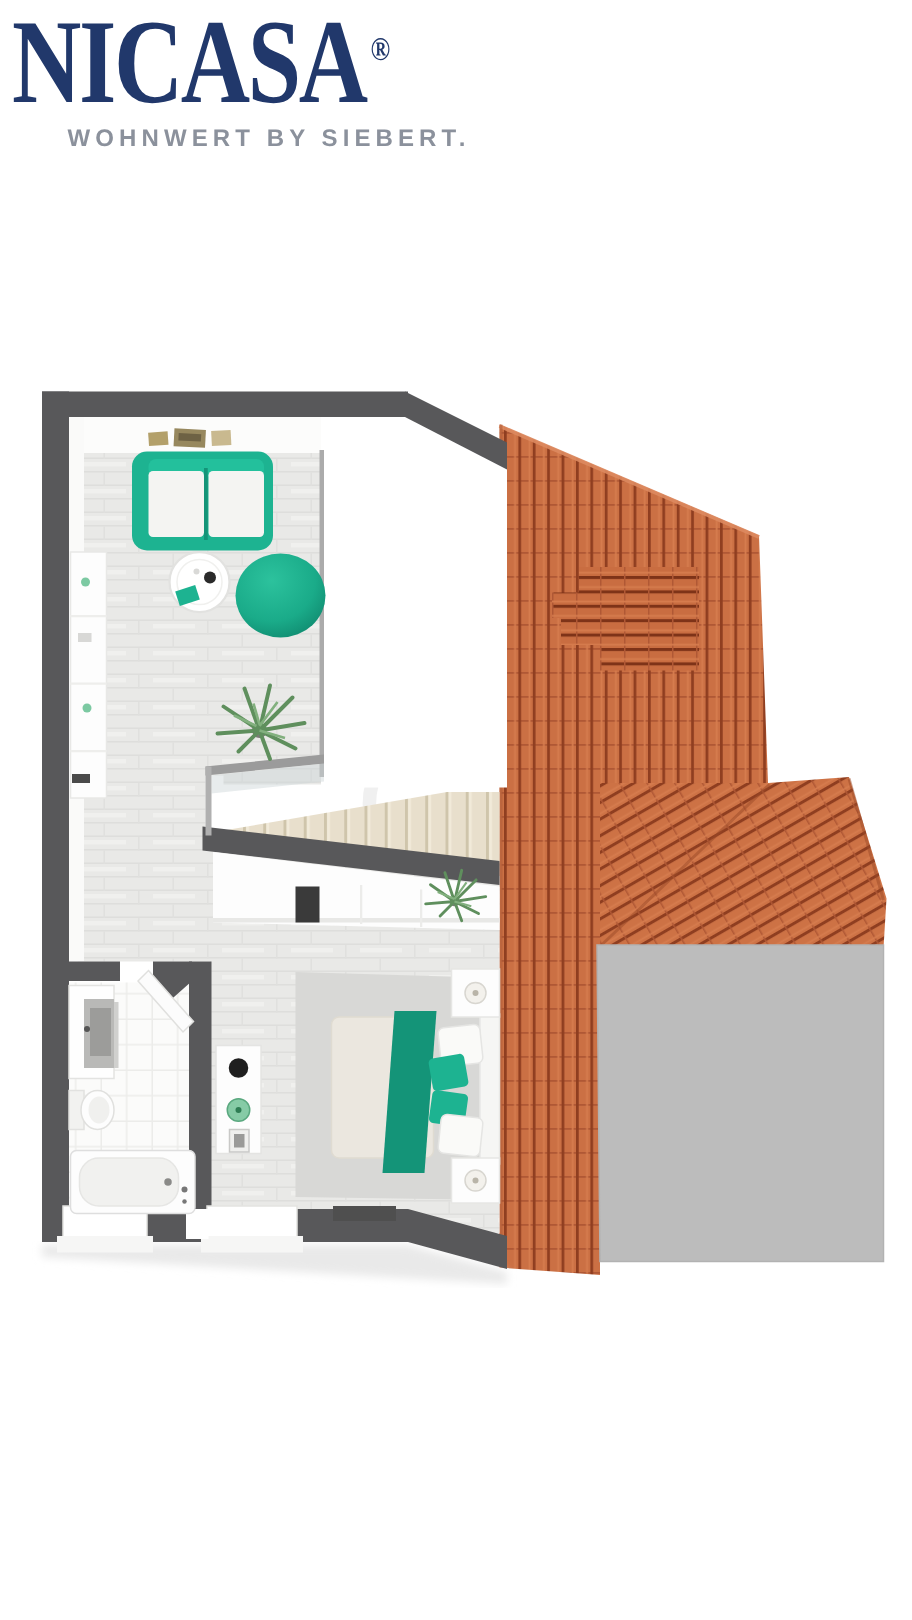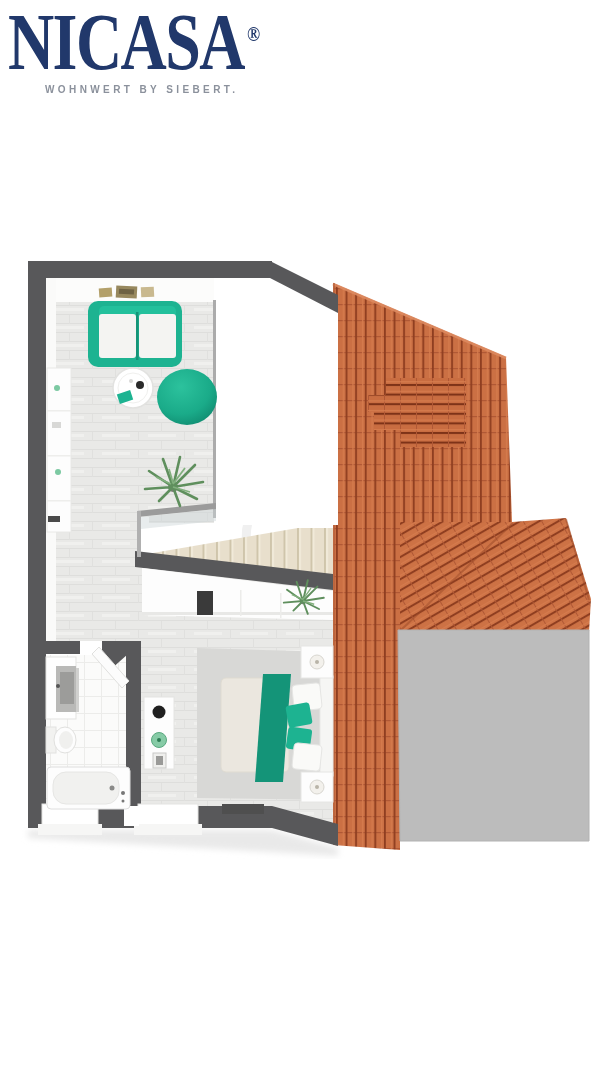--- a/index.html
+++ b/index.html
@@ -4,21 +4,21 @@
 <style>
   html,body{margin:0;padding:0;background:#ffffff;}
   .page{position:relative;width:608px;height:1080px;background:#ffffff;overflow:hidden;
         font-family:"Liberation Sans", sans-serif;text-align:center;}
   .brand{position:absolute;left:8px;top:2px;}
   .logo-row{white-space:nowrap;transform:scaleX(.8);transform-origin:0 0;}
   .logo-text{font-family:"Liberation Serif", serif;font-weight:700;font-size:80px;
              letter-spacing:-2px;line-height:1.0;}
   .reg{font-family:"Liberation Serif", serif;font-weight:700;font-size:22px;
        vertical-align:28px;margin-left:4px;}
-  .tagline{position:absolute;left:37px;top:82px;font-size:10px;font-weight:600;
+  .tagline{position:absolute;left:37px;top:82px;font-size:16px;font-weight:600;
            letter-spacing:3.4px;}
   svg{position:absolute;left:0;top:0;}
 </style>
 </head>
 <body>
 
 <div class="page">
 
   <div class="brand">
     <div class="logo-row">

